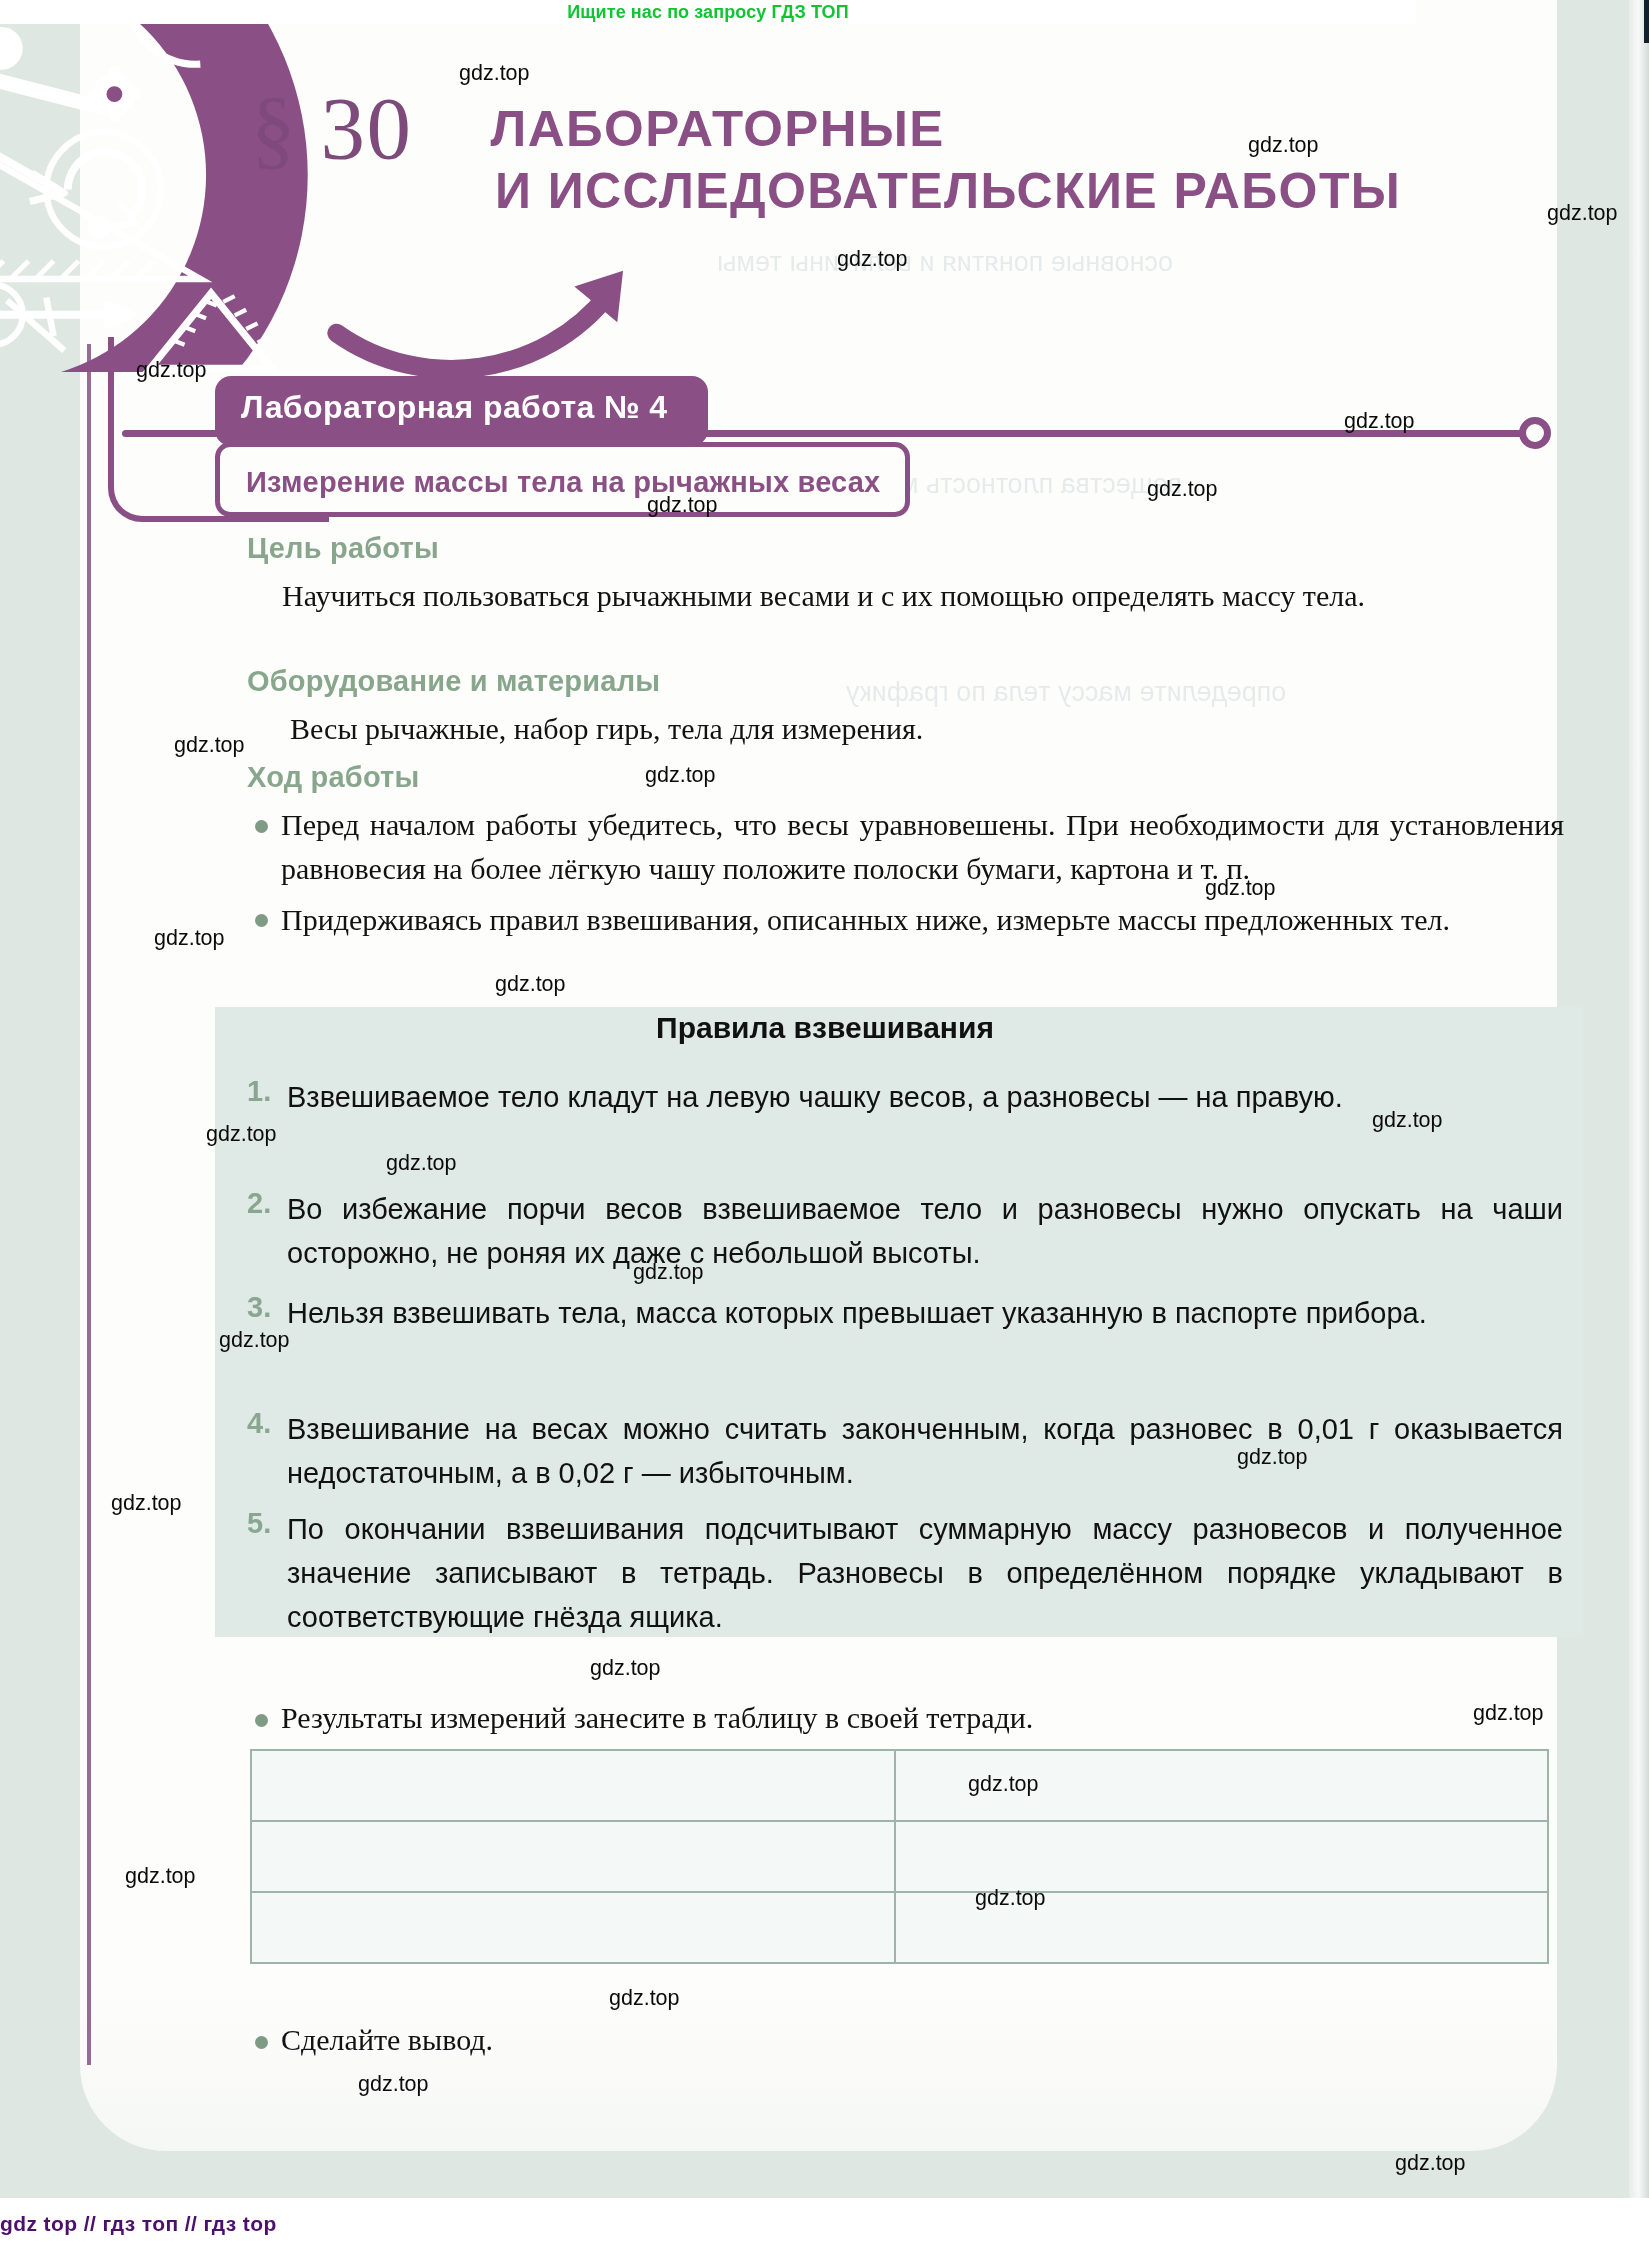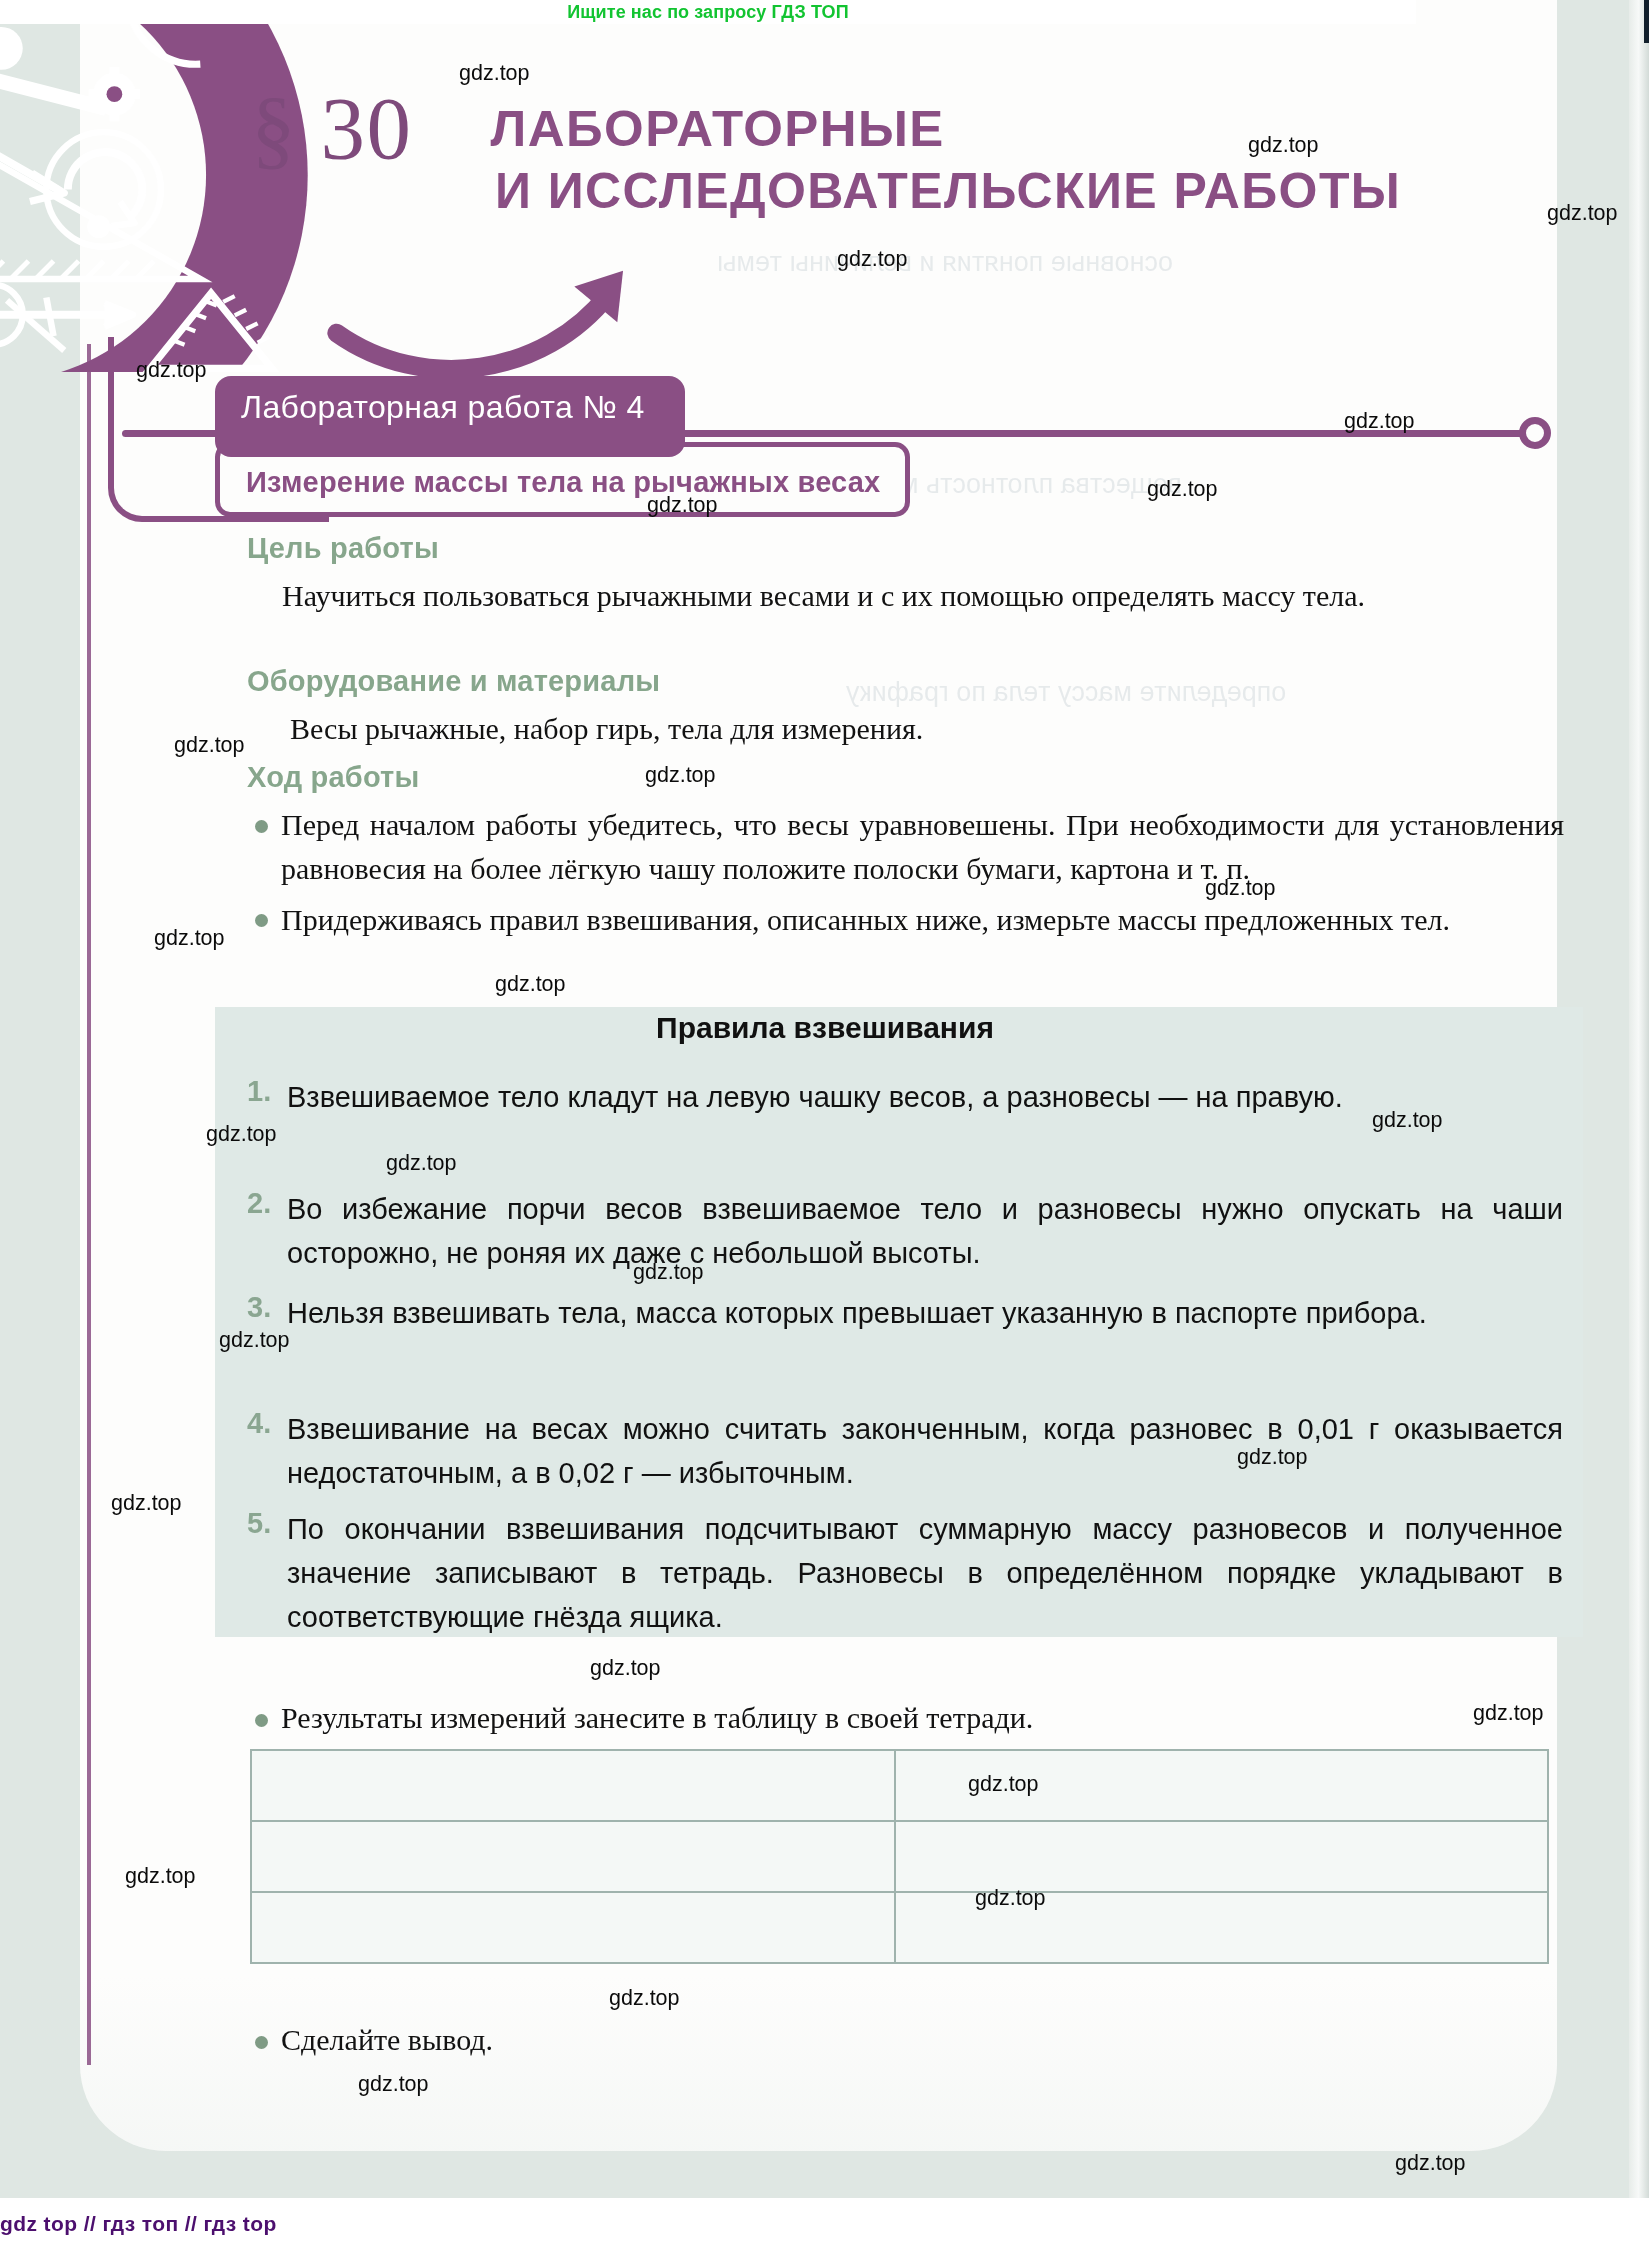--- a/index.html
+++ b/index.html
@@ -102,23 +102,23 @@
   }
   .bracket-stub{
     position:absolute;left:315px;top:505px;width:86px;height:6.5px;
     background:#8a4f84;z-index:7;
   }
 
   
   .lab-badge{
     position:absolute;left:215px;top:376px;z-index:12;
     background:#8a4f84;color:#ffffff;
-    font-family:"Liberation Sans",sans-serif;font-weight:400;
+    font-family:"Liberation Sans",sans-serif;font-weight:700;
     font-size:32px;letter-spacing:0.4px;
-    padding:13px 40px 31px 26px;
+    padding:13px 40px 20px 26px;
     border-radius:16px;
     white-space:nowrap;
   }
   .lab-sub{
     position:absolute;left:215px;top:442px;z-index:11;
     border:5px solid #8a4f84;border-radius:15px;
     background:#fdfdfc;color:#8a4f84;
     font-family:"Liberation Sans",sans-serif;font-weight:700;
     font-size:29px;letter-spacing:0.2px;
     padding:18.6px 24.4px 13px 26px;

